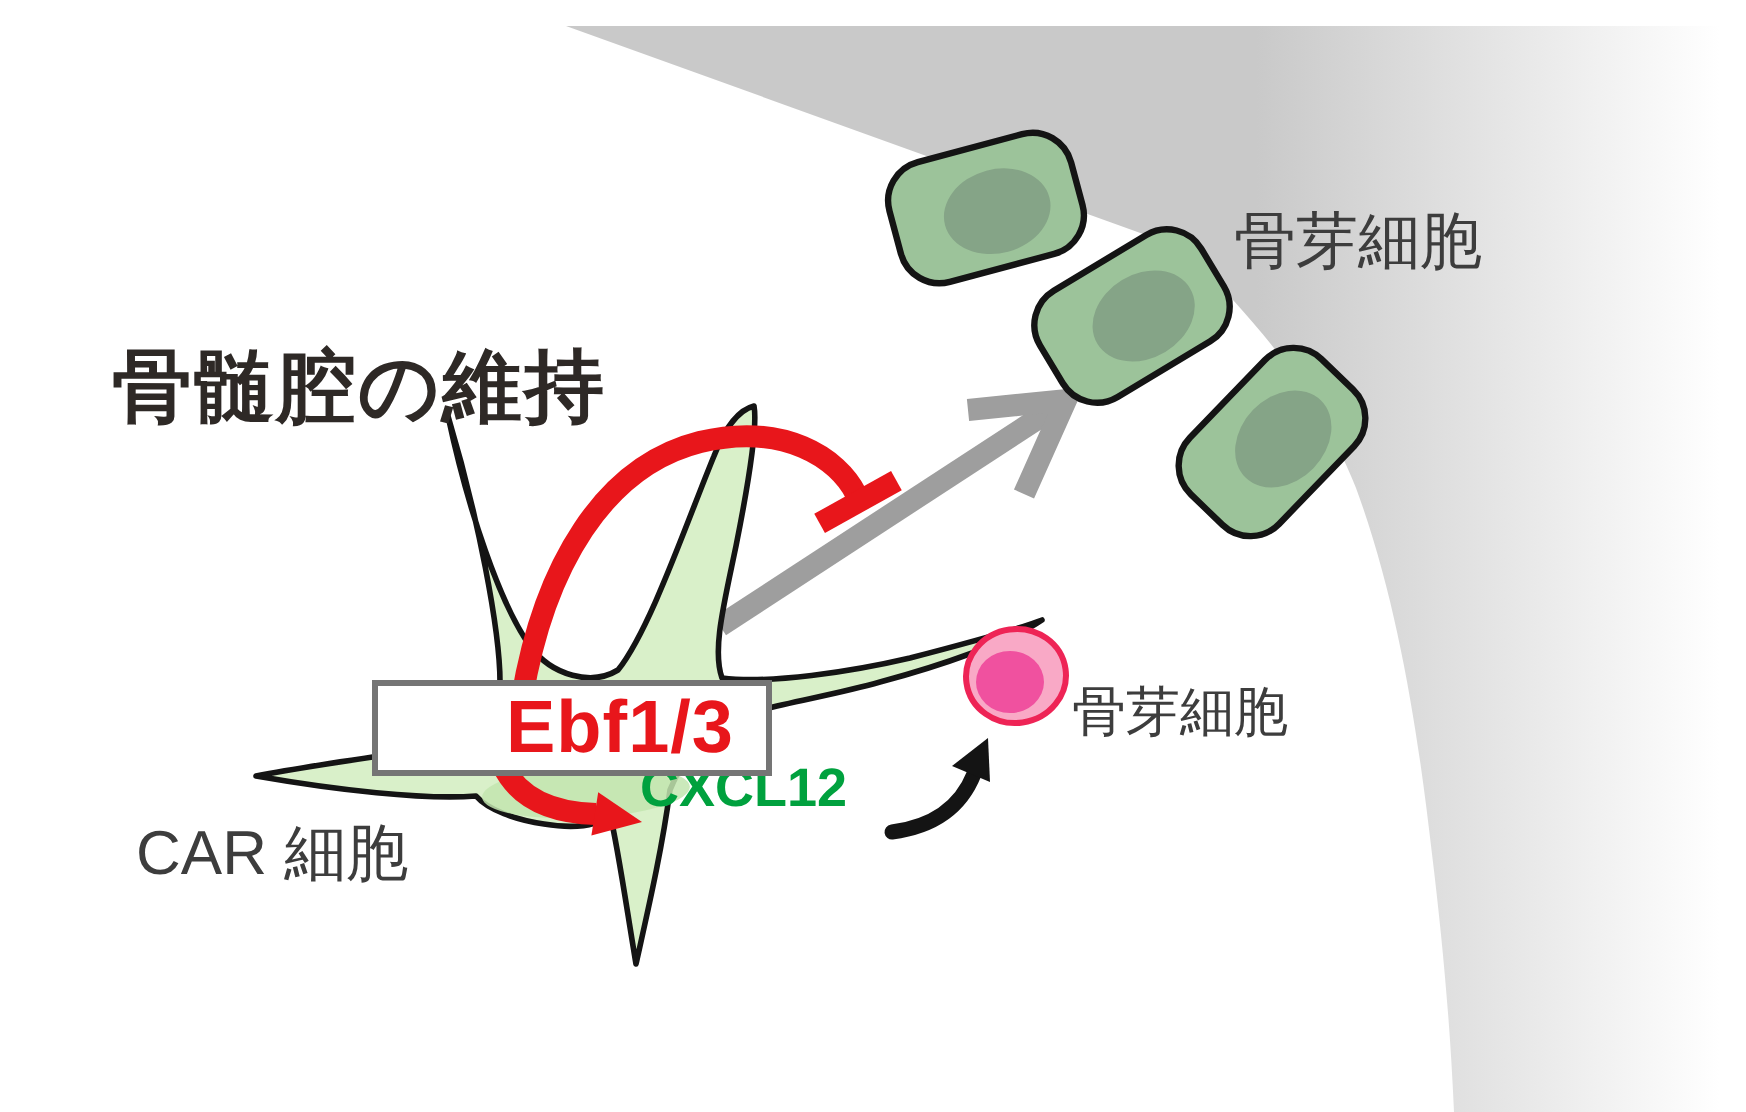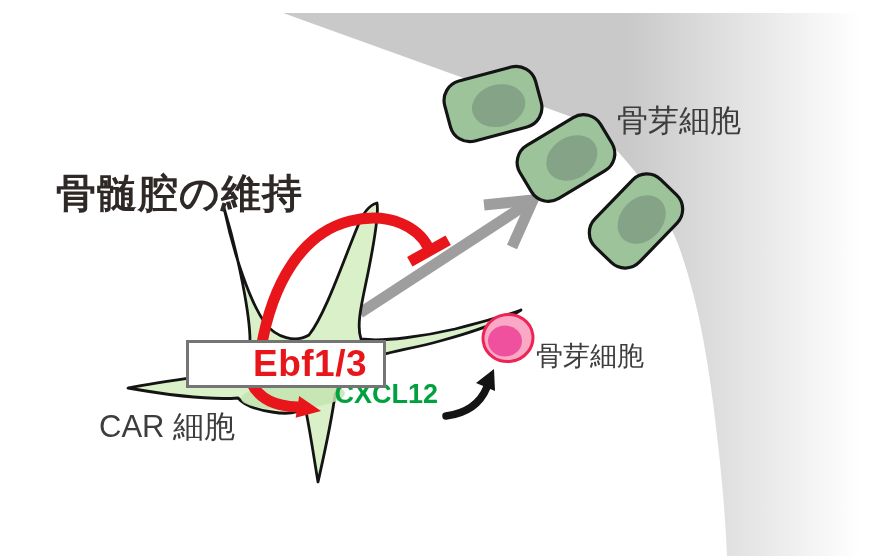--- a/index.html
+++ b/index.html
@@ -6,25 +6,25 @@
   .stage{
     position:relative;width:873px;height:556px;background:#ffffff;overflow:hidden;
     font-family:"Liberation Sans","DejaVu Sans",sans-serif;
   }
   .stage svg{position:absolute;left:0;top:0;}
   .overlay{position:absolute;white-space:nowrap;}
   .title{font-size:40px;font-weight:800;color:#2e2926;letter-spacing:1px;}
   .cell-label{color:#3d3d3d;font-weight:500;}
   .osteo-label{left:617px;top:100px;font-size:31px;}
   .hsc-label{left:536px;top:338px;font-size:27px;}
-  .car-label{left:68px;top:406px;font-size:31px;margin-left:31px;}
+  .car-label{left:68px;top:406px;font-size:31px;}
   .title-top{left:56px;top:122px;margin-top:44px;}
   .title-bottom{left:352px;top:468px;}
   .factors{
-    left:320px;top:380px;width:118px;text-align:right;
+    left:320px;top:380px;width:118px;text-align:left;
     font-size:27px;font-weight:800;line-height:1.06;color:#00a13e;
   }
   .ebf-box{
     left:186px;top:340px;width:146px;height:42px;
     background:#ffffff;border:3px solid #757575;
     display:flex;align-items:center;justify-content:center;
     font-size:37px;font-weight:800;color:#e8161b;letter-spacing:0.5px;padding-left:48px;
   }
 </style>
 </head>

